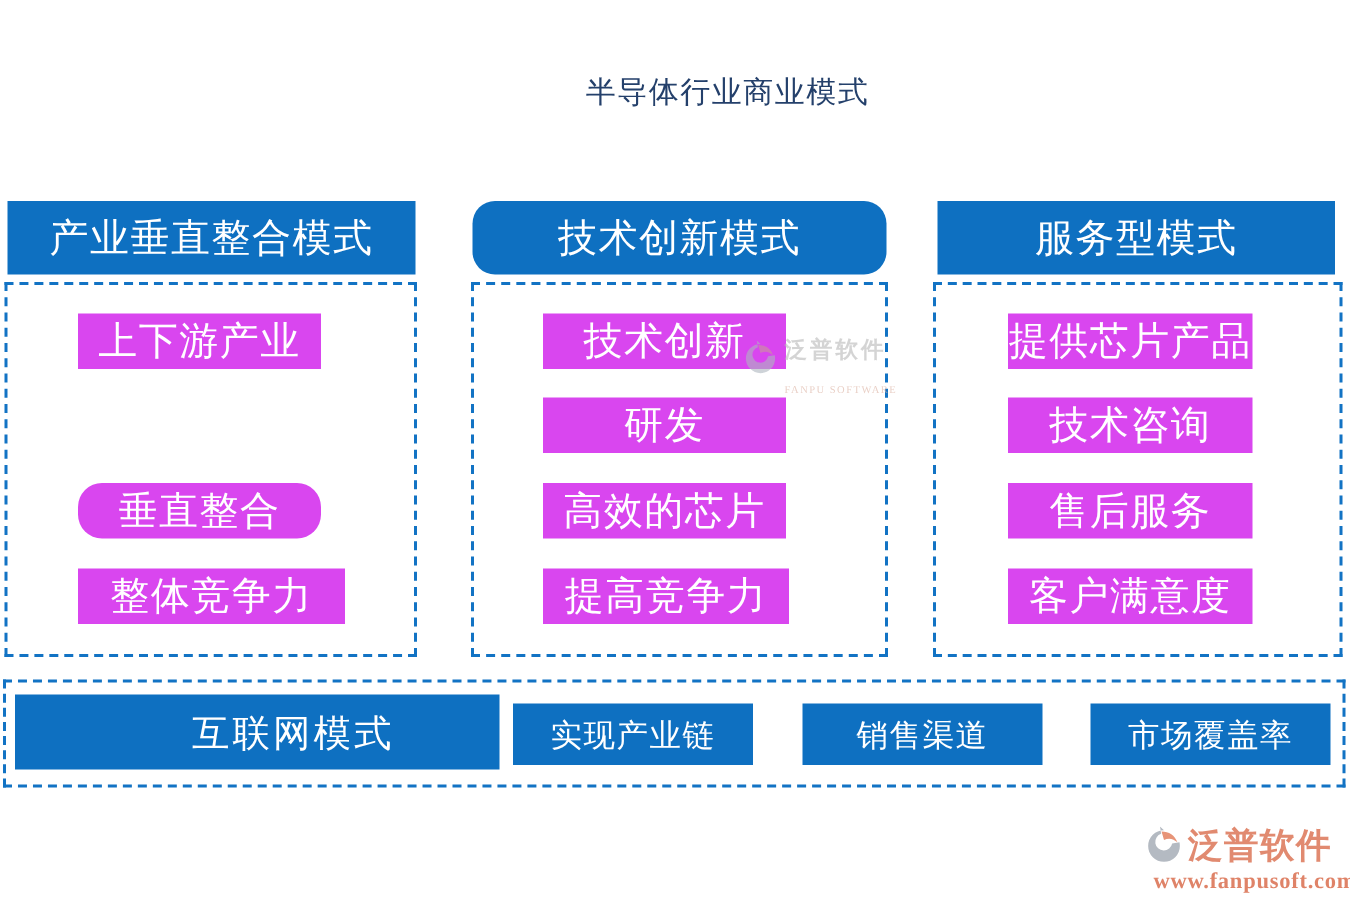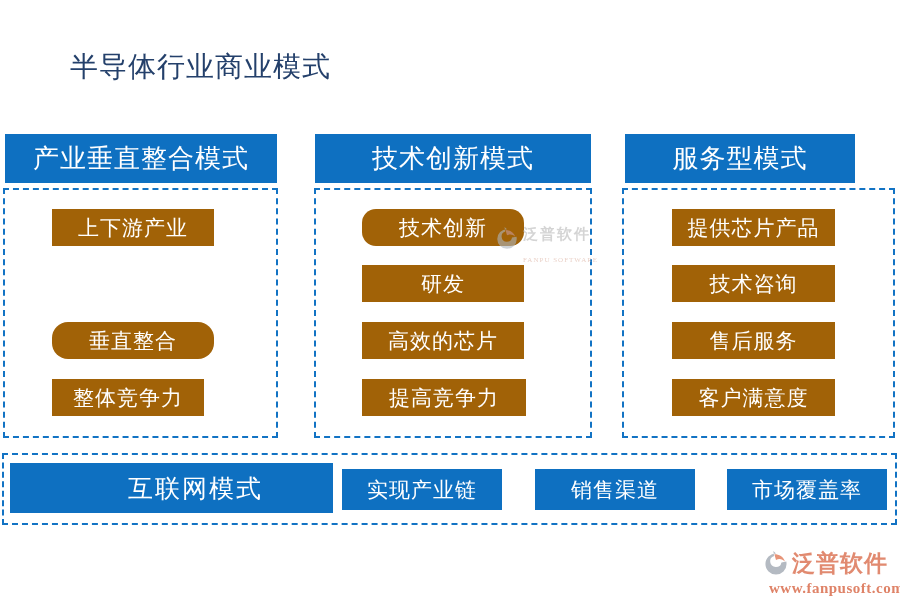--- a/index.html
+++ b/index.html
@@ -3,34 +3,34 @@
 <meta charset="utf-8">
 <style>
   html,body{margin:0;padding:0;background:#ffffff;}
   .canvas{
     position:relative;width:900px;height:600px;background:#ffffff;
     font-family:"Liberation Serif","DejaVu Serif",serif;
     overflow:hidden;
   }
   .title{
     position:absolute;top:48px;left:0;width:900px;padding-left:70px;box-sizing:border-box;
-    font-size:28px;letter-spacing:1px;color:#24406b;font-weight:400;
+    text-align:center;font-size:20px;letter-spacing:1px;color:#24406b;font-weight:400;
   }
   .hdr{
     position:absolute;height:49px;background:#0e70c1;color:#ffffff;
     display:flex;align-items:center;justify-content:center;
     font-size:26px;letter-spacing:1px;
   }
   .panel{
     position:absolute;border:2px dashed #1273c4;box-sizing:border-box;background:transparent;
   }
   .item{
-    position:absolute;height:37px;background:#a16207;color:#ffffff;
+    position:absolute;height:37px;background:#d946ef;color:#ffffff;
     display:flex;align-items:center;justify-content:center;
-    font-size:21px;letter-spacing:1px;
+    font-size:26px;letter-spacing:1px;
   }
   .big-item{
     position:absolute;background:#0e70c1;color:#ffffff;
     display:flex;align-items:center;justify-content:center;
     font-size:25px;letter-spacing:2px;padding-left:48px;
   }
   .small-item{
     position:absolute;height:41px;background:#0e70c1;color:#ffffff;
     display:flex;align-items:center;justify-content:center;
     font-size:21px;letter-spacing:1px;
@@ -54,32 +54,32 @@
 <body>
 
 <div class="canvas">
 
   <div class="title">半导体行业商业模式</div>
 
   <div class="hdr" style="left:5px;top:134px;width:272px;">产业垂直整合模式</div>
   <div class="panel" style="left:3px;top:188px;width:275px;height:250px;">
     <div class="item" style="left:47px;top:19px;width:162px;">上下游产业</div>
     <div class="item" style="left:47px;top:132px;width:162px;border-radius:16px;">垂直整合</div>
-    <div class="item" style="left:47px;top:189px;width:152px;font-family:Liberation Mono, monospace;">整体竞争力</div>
+    <div class="item" style="left:47px;top:189px;width:178px;font-family:Liberation Mono, monospace;">整体竞争力</div>
   </div>
 
-  <div class="hdr" style="left:315px;top:134px;width:276px;">技术创新模式</div>
+  <div class="hdr" style="left:315px;top:134px;width:276px;border-radius:15px;">技术创新模式</div>
   <div class="panel" style="left:314px;top:188px;width:278px;height:250px;">
-    <div class="item" style="left:46px;top:19px;width:162px;border-radius:14px;">技术创新</div>
+    <div class="item" style="left:46px;top:19px;width:162px;">技术创新</div>
     <div class="item" style="left:46px;top:75px;width:162px;">研发</div>
     <div class="item" style="left:46px;top:132px;width:162px;">高效的芯片</div>
     <div class="item" style="left:46px;top:189px;width:164px;">提高竞争力</div>
   </div>
 
-  <div class="hdr" style="left:625px;top:134px;width:230px;">服务型模式</div>
+  <div class="hdr" style="left:625px;top:134px;width:265px;">服务型模式</div>
   <div class="panel" style="left:622px;top:188px;width:273px;height:250px;">
     <div class="item" style="left:48px;top:19px;width:163px;">提供芯片产品</div>
     <div class="item" style="left:48px;top:75px;width:163px;">技术咨询</div>
     <div class="item" style="left:48px;top:132px;width:163px;">售后服务</div>
     <div class="item" style="left:48px;top:189px;width:163px;">客户满意度</div>
   </div>
 
   <div class="panel" style="left:2px;top:453px;width:895px;height:72px;">
     <div class="big-item" style="left:6px;top:8px;width:275px;height:50px;">互联网模式</div>
     <div class="small-item" style="left:338px;top:14px;width:160px;">实现产业链</div>

